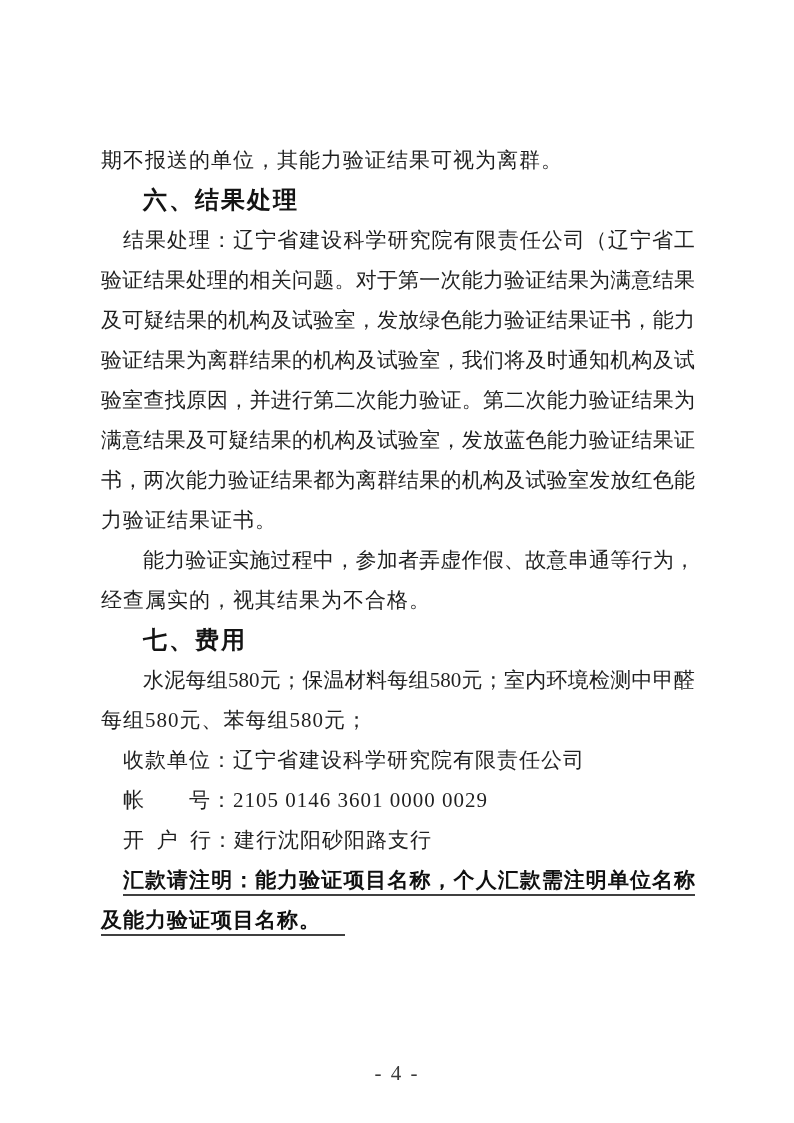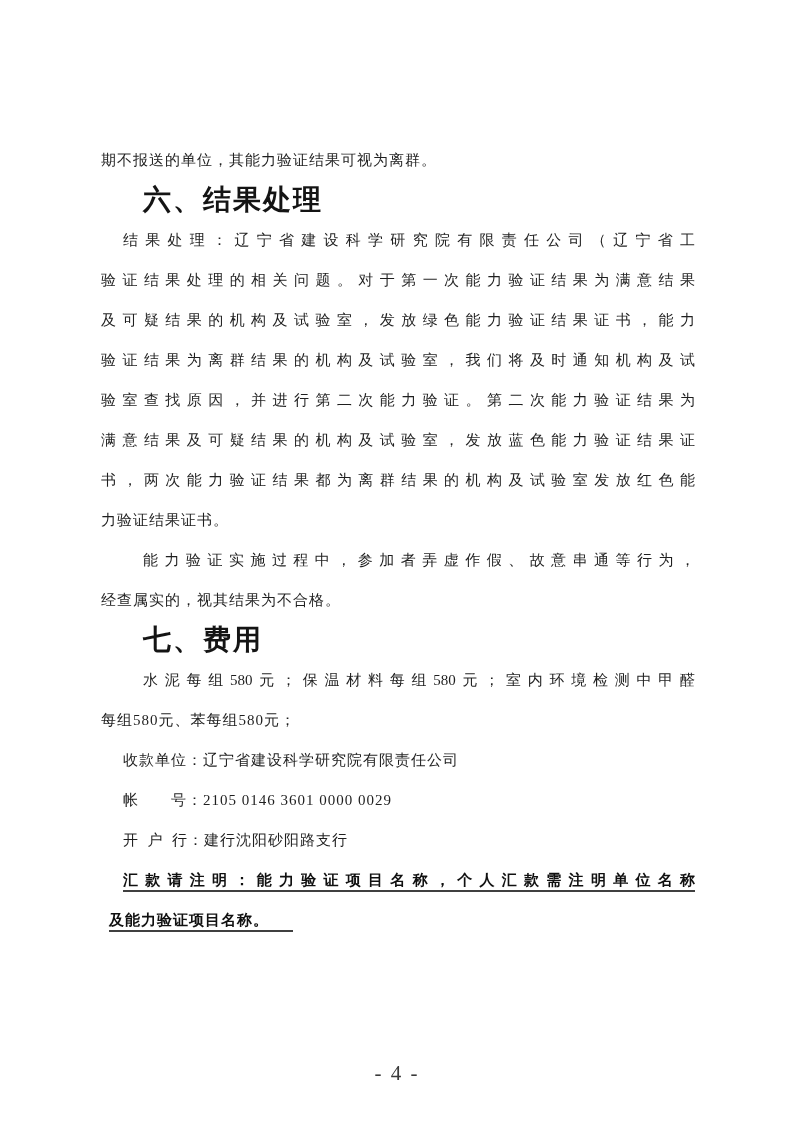--- a/index.html
+++ b/index.html
@@ -16,49 +16,49 @@
   }
   .content {
     position: absolute;
     left: 101px; top: 140px;
     width: 594px;
     color: #1f1f1f;
   }
   .line {
     height: 40px;
     line-height: 40px;
-    font-size: 15px;
+    font-size: 21px;
     letter-spacing: 1px;
     white-space: nowrap;
     color: #1f1f1f;
   }
   .line.justify {
     white-space: normal;
     text-align: justify;
     text-align-last: justify;
     letter-spacing: 0;
   }
   .line.heading {
     font-family: "Liberation Sans", sans-serif;
     font-weight: 700;
-    font-size: 28px;
+    font-size: 24px;
     letter-spacing: 2px;
     color: #141414;
   }
   .line.bold {
     font-weight: 700;
     color: #101010;
   }
   .indent-1 { padding-left: 22px; }
   .indent-2 { padding-left: 42px; }
   .underline {
     border-bottom: 2px solid #404040;
     padding-bottom: 2px;
   }
-  .underline.tail { padding-right: 24px; margin-left: 8px; }
+  .underline.tail { padding-right: 24px; }
   .footer {
     position: absolute;
     left: 0; top: 1058px;
     width: 794px;
     text-align: center;
     font-size: 21px;
     line-height: 30px;
     letter-spacing: 2px;
     color: #3a3a3a;
     font-family: "Liberation Serif", serif;

